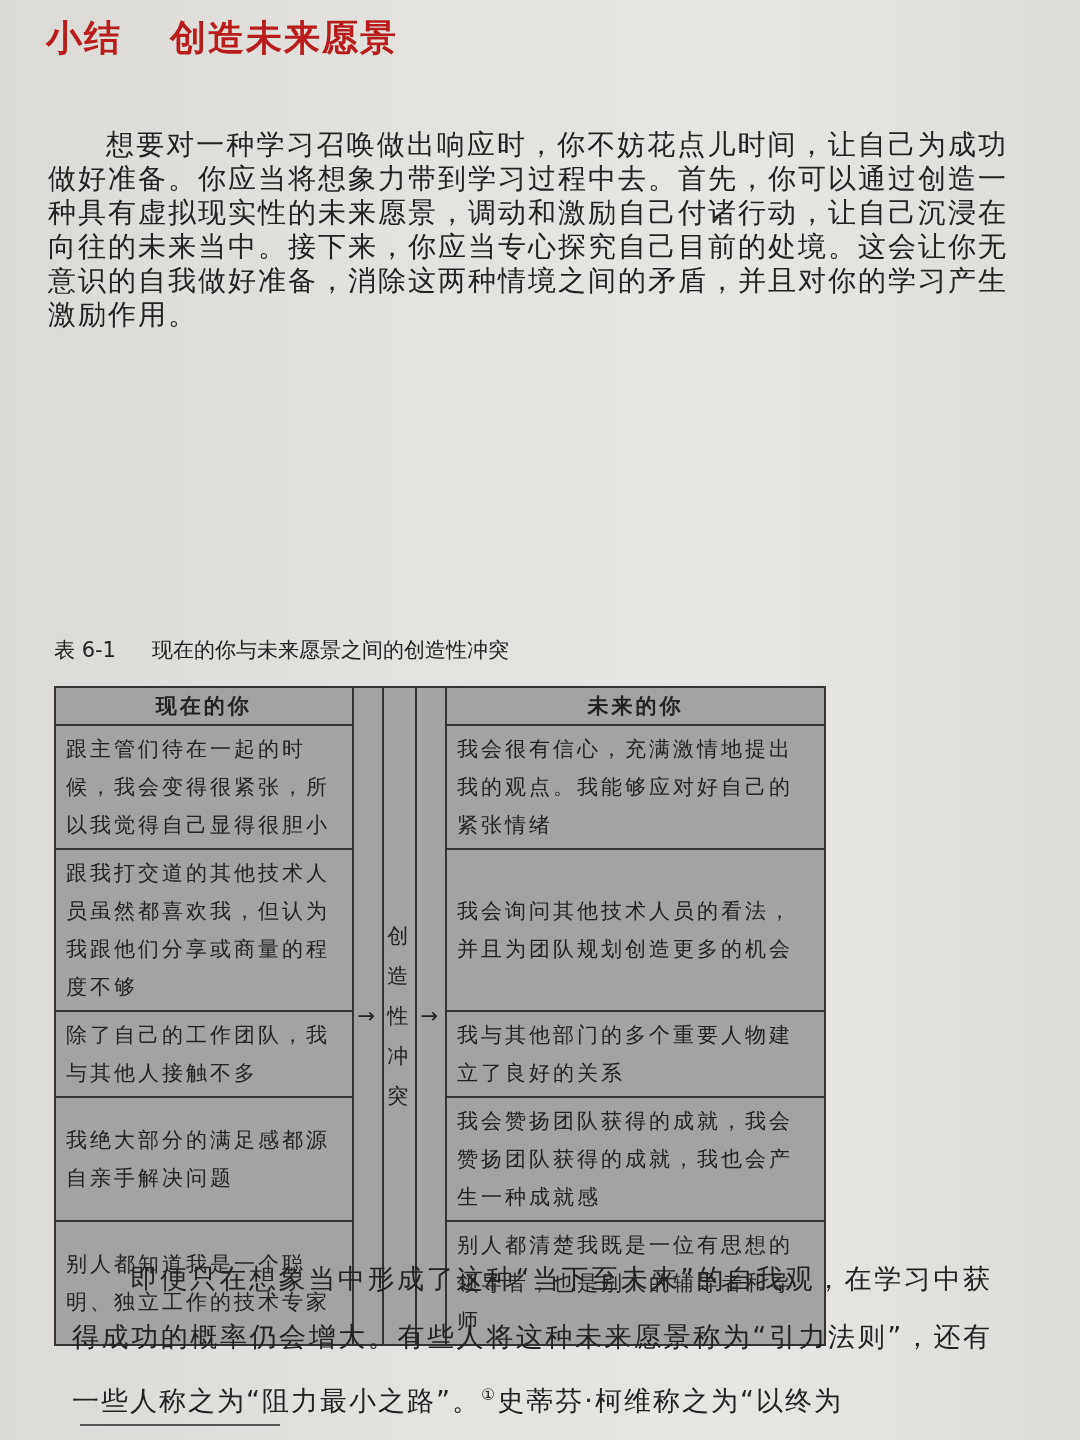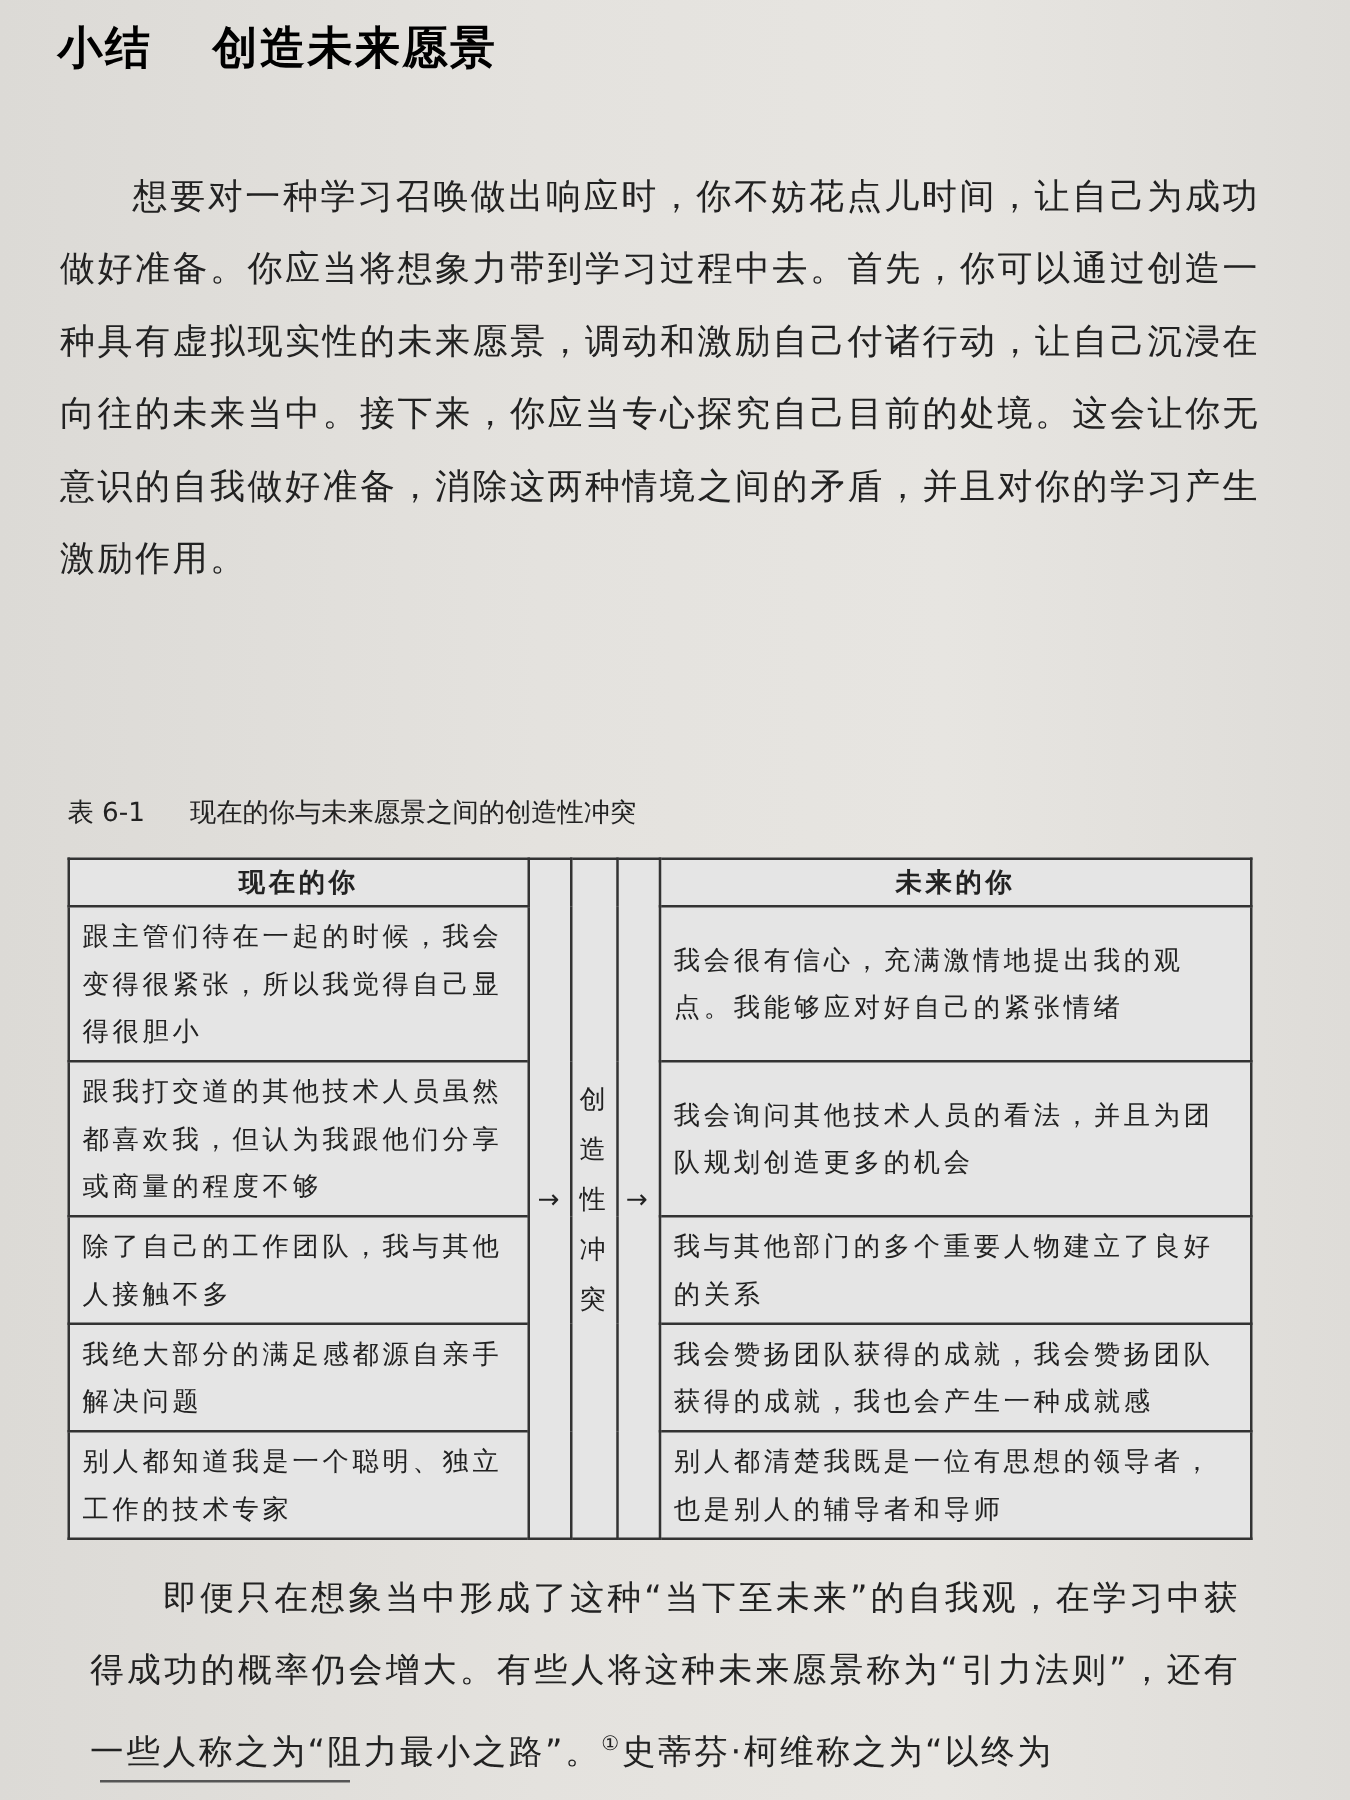--- a/index.html
+++ b/index.html
@@ -6,42 +6,42 @@
   body {
     width:1080px; height:1440px; overflow:hidden;
     background: linear-gradient(90deg, #dcdad6 0%, #e4e2de 40%, #e7e5e1 70%, #dedcd8 100%);
     font-family: "DejaVu Sans", sans-serif;
     color:#262626;
     position:relative;
   }
   .page { position:absolute; left:0; top:0; width:1080px; height:1440px; }
   .heading {
     position:absolute; left:46px; top:14px;
-    font-size:36px; font-weight:bold; color:#000000;
+    font-size:36px; font-weight:bold; color:#b91c1c;
     letter-spacing:2px;
   }
   .heading .num { margin-right:48px; }
   .para {
     position:absolute; left:48px; width:960px;
-    font-size:28px; line-height:58px; letter-spacing:2px;
+    font-size:28px; line-height:34px; letter-spacing:2px;
     text-align:justify;
     color:#222;
   }
   .para .indent { display:inline-block; width:58px; }
   .p1 { top:128px; }
   .p2 { top:472px; left:50px; width:960px; }
   .caption {
     position:absolute; left:54px; top:636px;
     font-size:21px; color:#222;
   }
   .caption .cap-num { margin-right:36px; }
   table.t {
-    position:absolute; left:54px; top:686px; width:948px;
+    position:absolute; left:54px; top:686px; width:772px;
     border-collapse:collapse; font-size:21px; color:#222;
-    background:#e5e5e5;
+    background:#a3a3a3;
   }
   table.t td, table.t th {
     border:2px solid #333;
     padding:4px 10px;
     vertical-align:middle;
     line-height:38px;
     letter-spacing:3px;
   }
   table.t th { font-weight:bold; height:30px; padding:2px 10px; line-height:32px; }
   .c-now { width:322px; }

